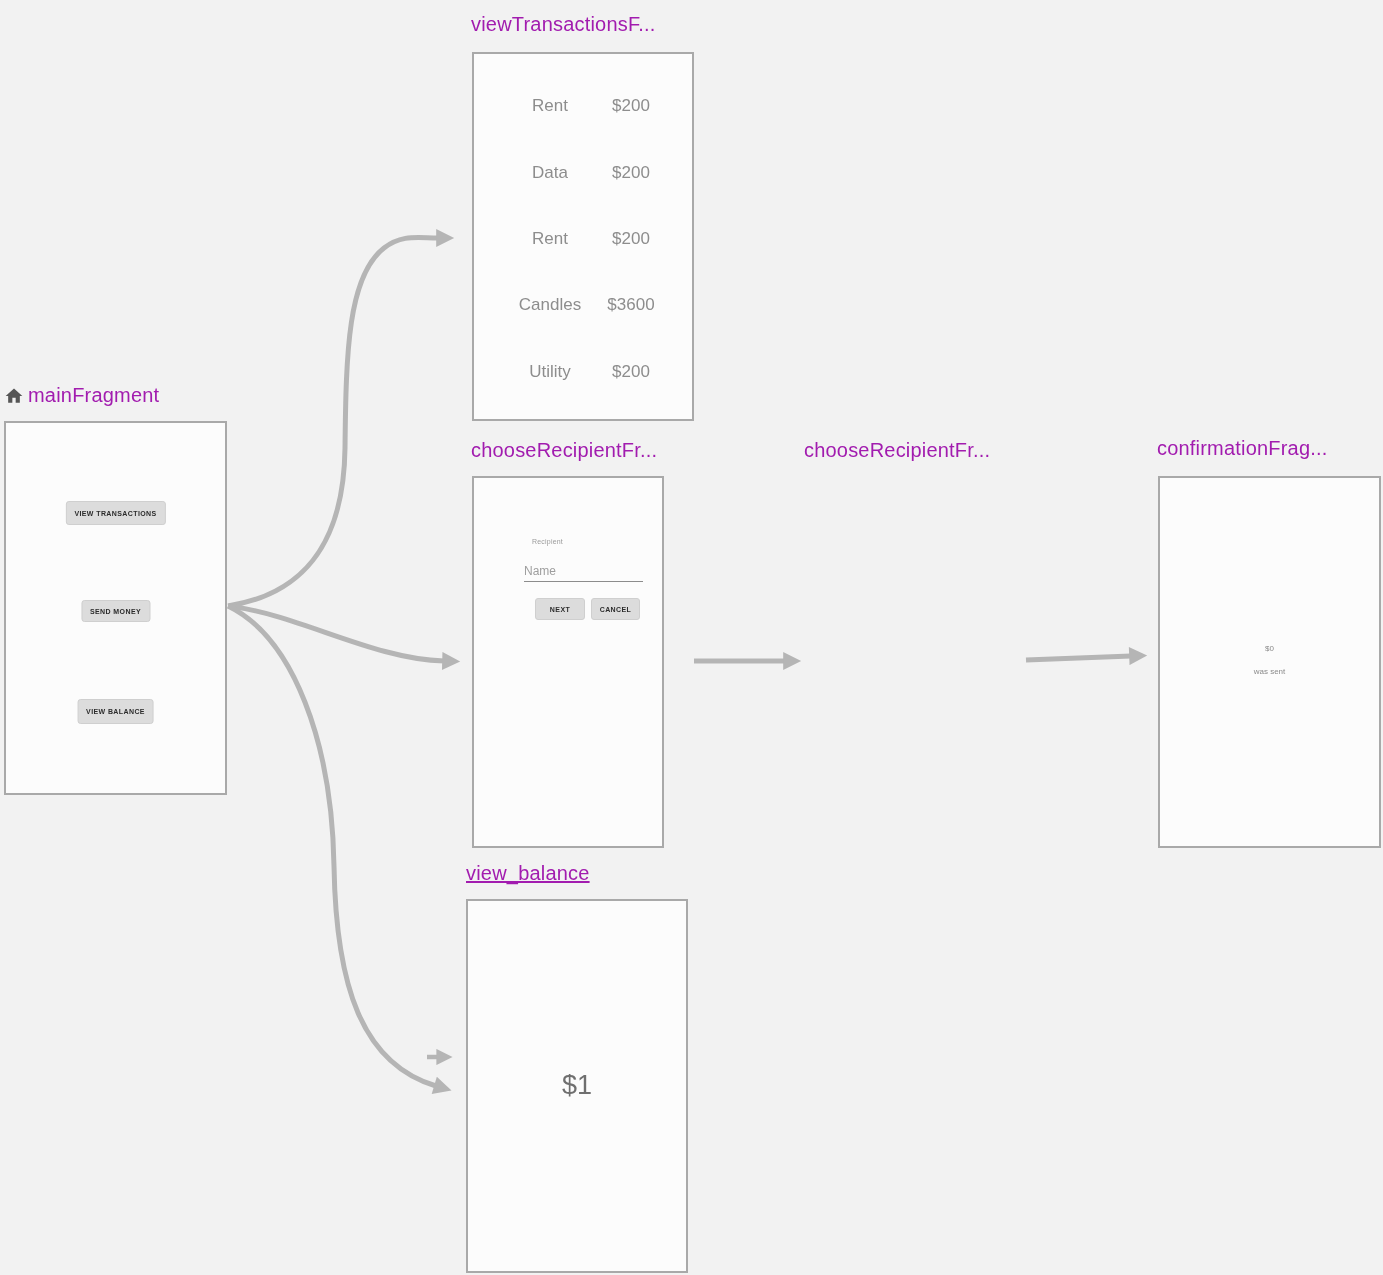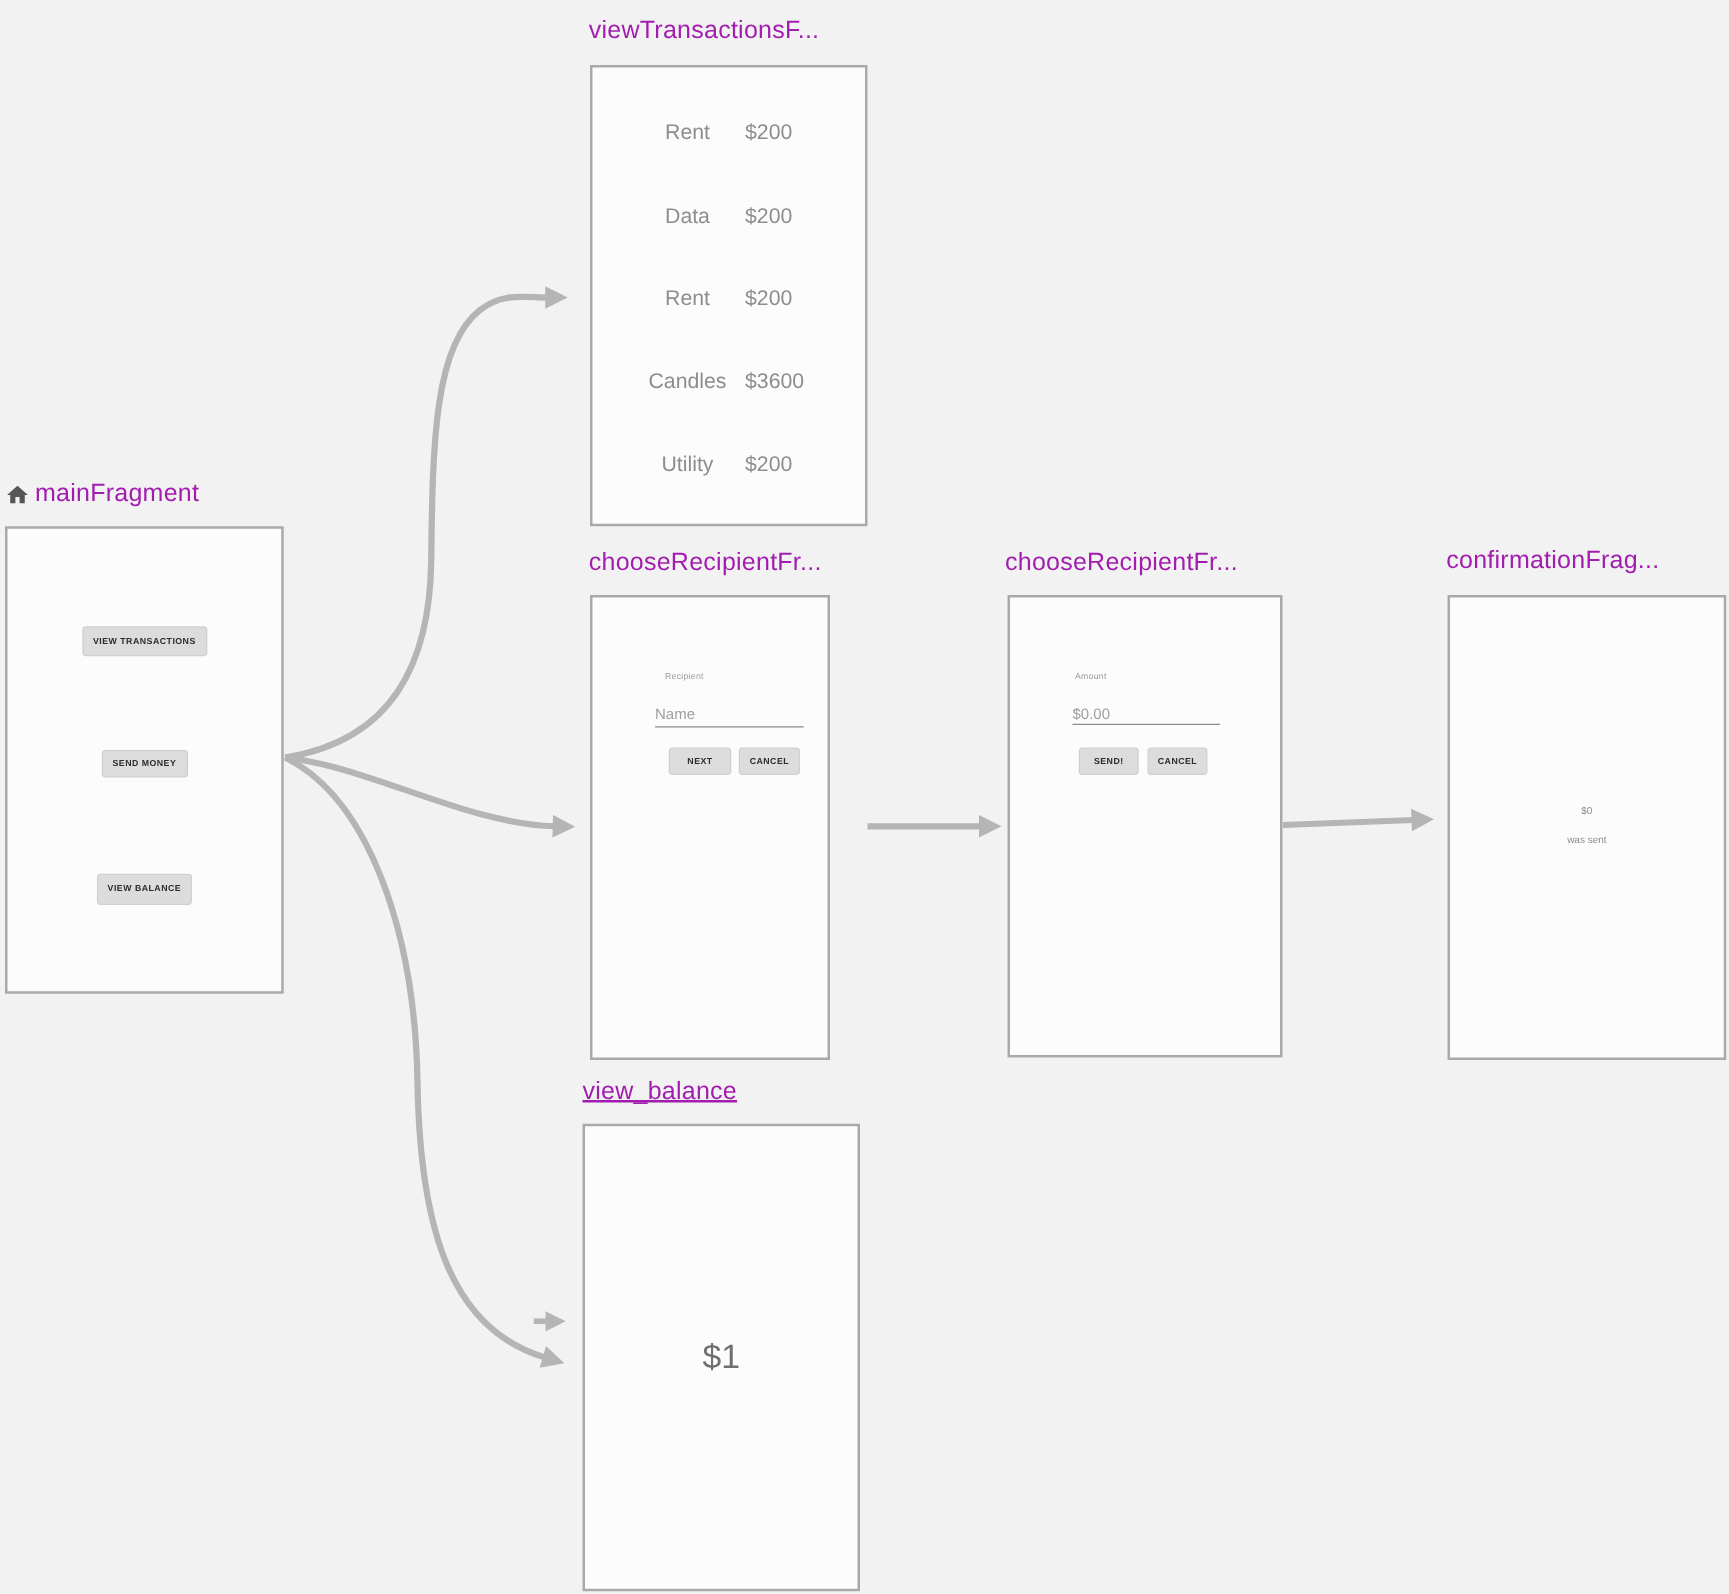--- a/index.html
+++ b/index.html
@@ -10,21 +10,21 @@
               white-space:nowrap;display:flex;align-items:center;gap:4px;}
   .frag-box{position:absolute;background:#fcfcfc;border:2px solid #a9a9a9;box-sizing:border-box;}
   .pvbtn{position:absolute;background:#dcdcdc;border:1px solid #cfcfcf;border-radius:3px;
          font-family:"Liberation Sans",sans-serif;font-size:7px;font-weight:700;color:#2b2b2b;
          letter-spacing:.4px;display:flex;align-items:center;justify-content:center;
          white-space:nowrap;padding:0;}
   .center-x{left:50%;transform:translateX(-50%);}
   .tx-row{position:absolute;left:30px;right:26px;display:flex;align-items:center;
           font-size:17px;color:#8d8d8d;height:22px;}
   .tx-label{flex:1;text-align:center;}
-  .tx-amount{min-width:70px;text-align:left;}
+  .tx-amount{min-width:70px;text-align:center;}
   .mini-label{position:absolute;font-size:7px;color:#9b9b9b;letter-spacing:.2px;}
   .hint{position:absolute;font-size:12px;color:#9e9e9e;}
   .underline{position:absolute;height:1px;background:#8c8c8c;}
   .big-balance{position:absolute;left:0;right:0;text-align:center;font-size:27px;color:#6f6f6f;}
   .tiny-center{position:absolute;left:0;right:0;text-align:center;font-size:8px;color:#8a8a8a;}
   .home-svg{flex:0 0 auto;}
 </style>
 </head>
 <body>
 
@@ -89,27 +89,20 @@
     <div class="mini-label" style="left:58px;top:60px;">Recipient</div>
     <div class="hint" style="left:50px;top:86px;">Name</div>
     <div class="underline" style="left:50px;top:103px;width:119px;"></div>
     <div class="pvbtn" style="left:61px;top:120px;width:48px;height:20px;">NEXT</div>
     <div class="pvbtn" style="left:117px;top:120px;width:47px;height:20px;">CANCEL</div>
   </div>
 
   <div class="frag-title" style="left:804px;top:439px;">
     <span>chooseRecipientFr...</span>
   </div>
-  <div class="frag-box" style="left:806px;top:476px;width:220px;height:370px;">
-    <div class="mini-label" style="left:52px;top:60px;">Amount</div>
-    <div class="hint" style="left:50px;top:86px;">$0.00</div>
-    <div class="underline" style="left:50px;top:101px;width:118px;"></div>
-    <div class="pvbtn" style="left:55px;top:120px;width:46px;height:20px;">SEND!</div>
-    <div class="pvbtn" style="left:110px;top:120px;width:46px;height:20px;">CANCEL</div>
-  </div>
 
   <div class="frag-title" style="left:1157px;top:437px;">
     <span>confirmationFrag...</span>
   </div>
   <div class="frag-box" style="left:1158px;top:476px;width:223px;height:372px;">
     <div class="tiny-center" style="top:166px;">$0</div>
     <div class="tiny-center" style="top:189px;">was sent</div>
   </div>
 
   <div class="frag-title" style="left:466px;top:862px;text-decoration:underline;">

